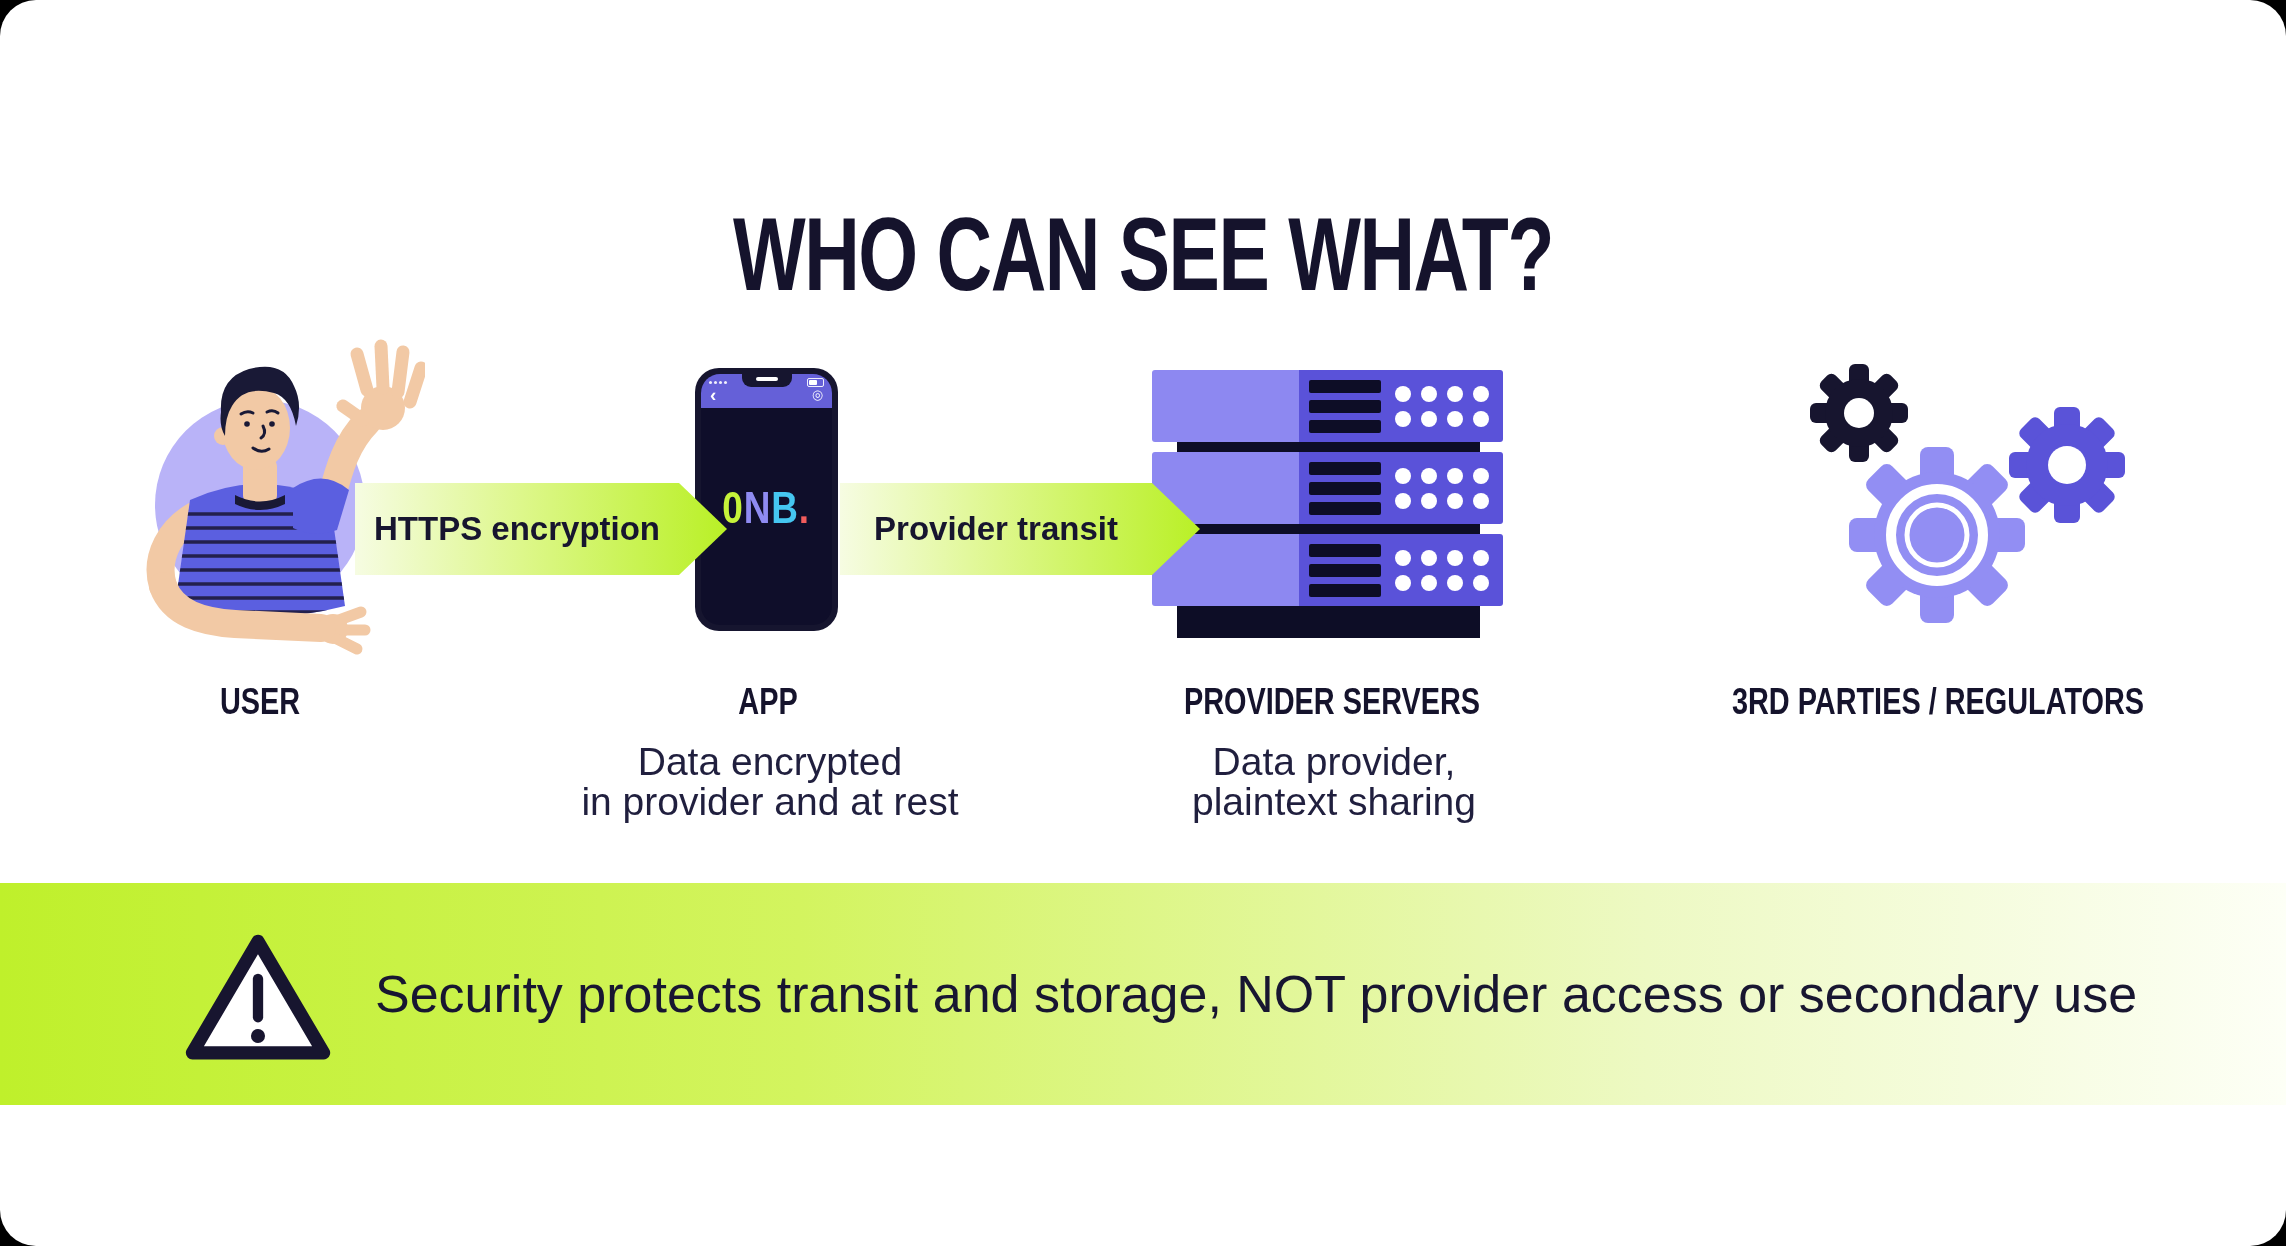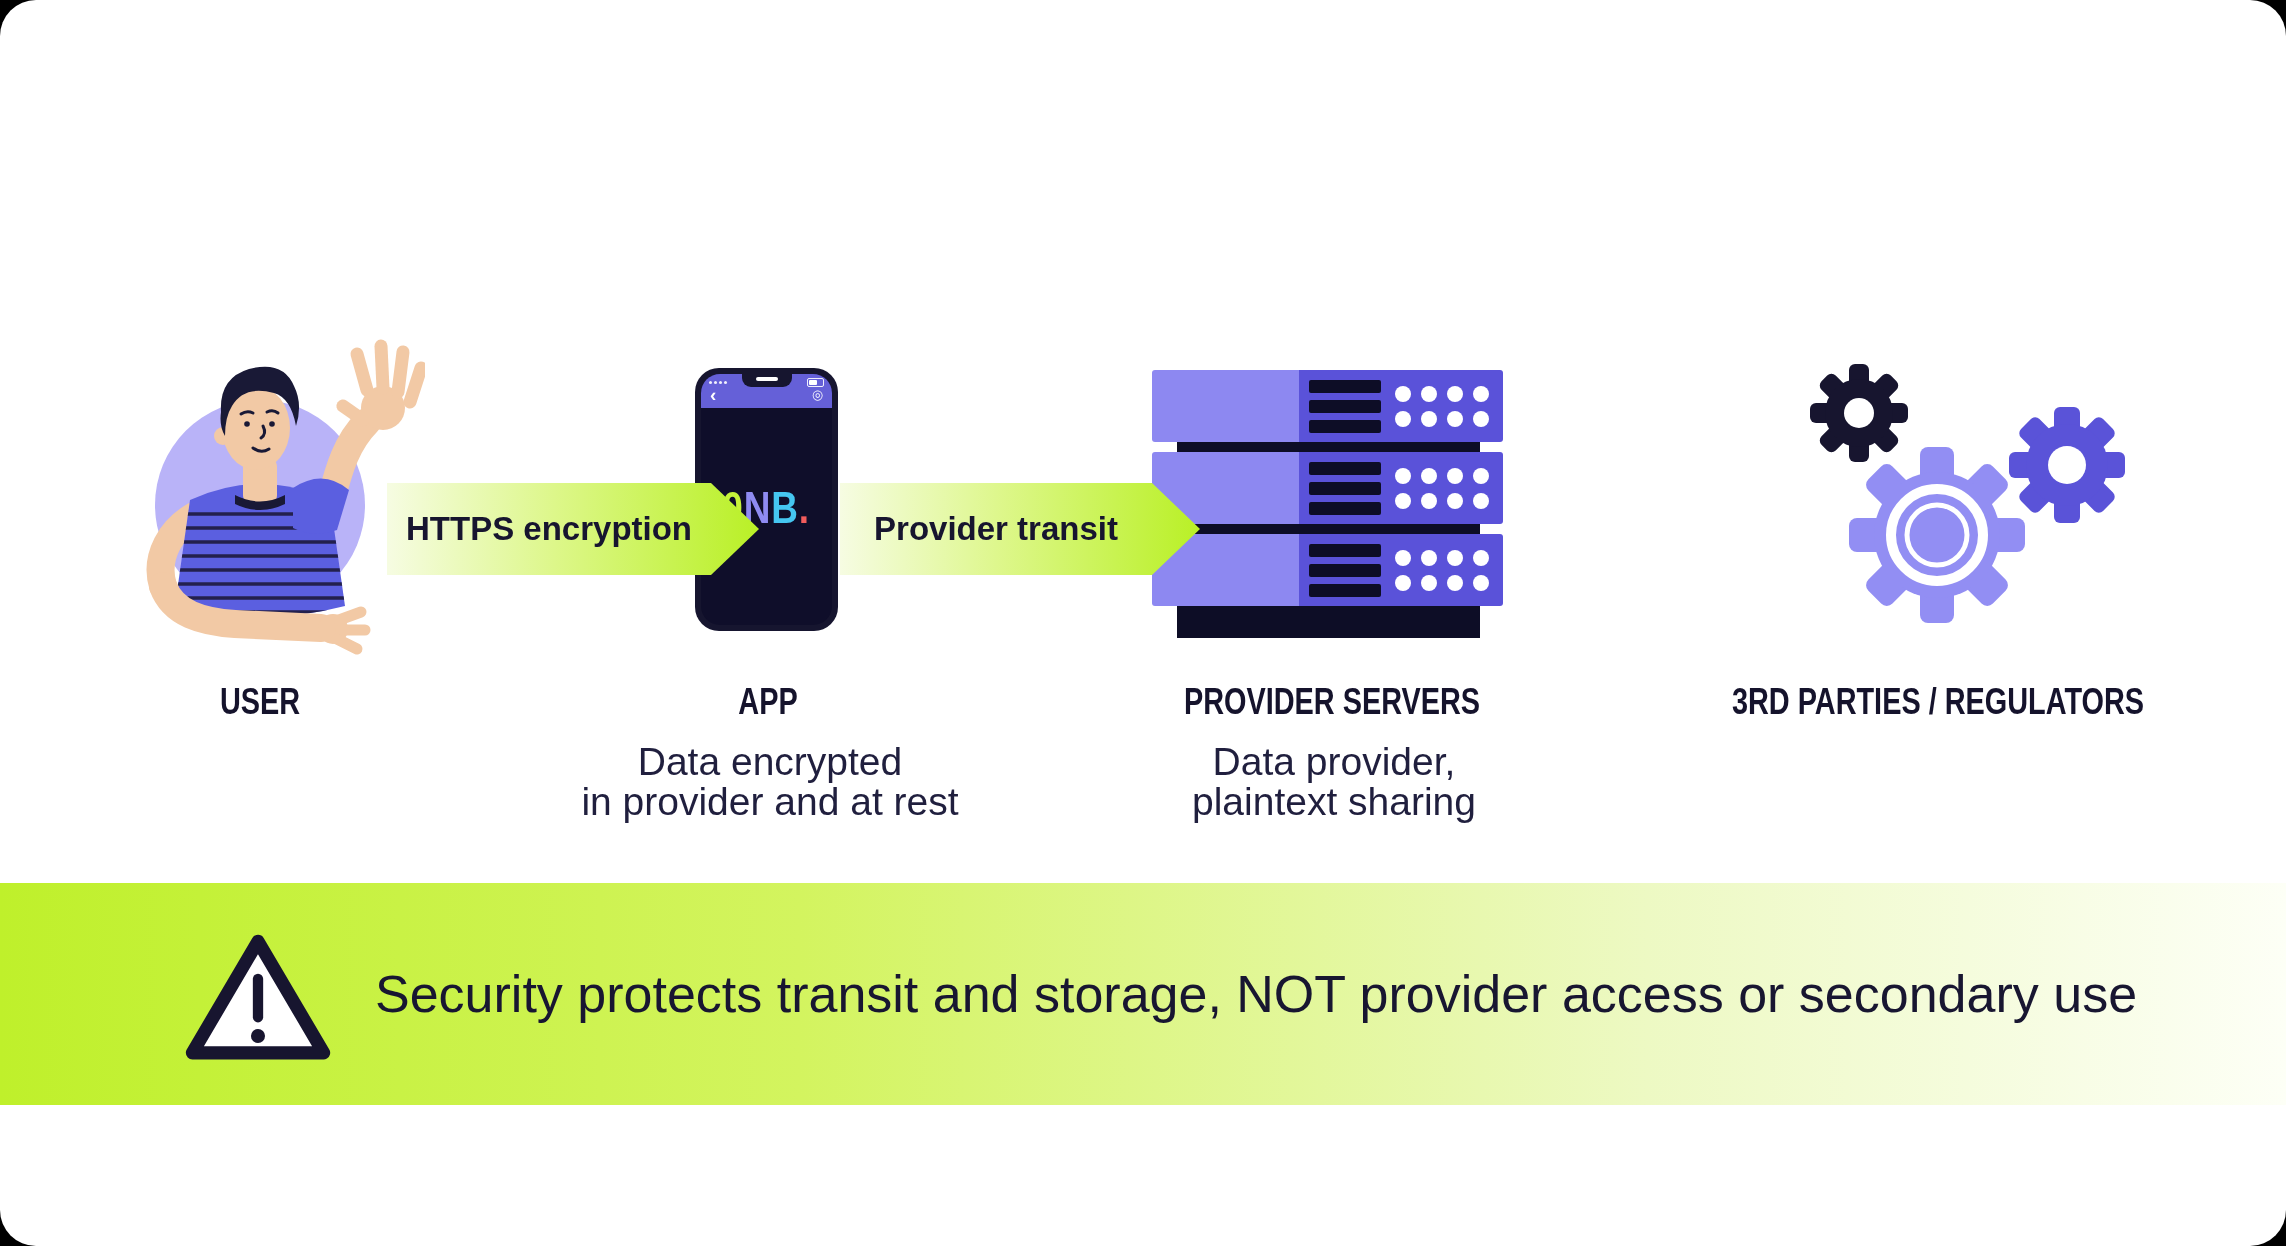--- a/index.html
+++ b/index.html
@@ -13,21 +13,21 @@
     font-size:104px;font-weight:800;letter-spacing:-2px;line-height:1;color:#15132c;}
   .squeeze{display:inline-block;transform:scaleX(.74);transform-origin:center;white-space:nowrap;}
   
   .arrow{
     position:absolute;top:483px;height:92px;z-index:4;
     display:flex;align-items:center;justify-content:center;padding-right:48px;box-sizing:border-box;
     background:linear-gradient(90deg,#f6fce2 0%,#ddf78a 45%,#b9f026 100%);
     clip-path:polygon(0 0,calc(100% - 48px) 0,100% 50%,calc(100% - 48px) 100%,0 100%);
   }
   .arrow span{font-size:33px;font-weight:700;white-space:nowrap;color:#17152f;}
-  #arrow-1{left:355px;width:372px;margin-left:32px;}
+  #arrow-1{left:355px;width:372px;}
   #arrow-2{left:840px;width:360px;}
   #arrow-3{left:1505px;width:385px;}
   
   .user-circle{position:absolute;left:155px;top:400px;width:210px;height:210px;border-radius:50%;
     background:#b9b3f8;z-index:0;}
   .person{position:absolute;left:95px;top:338px;z-index:5;}
   
   .phone{position:absolute;left:695px;top:368px;width:143px;height:263px;background:#16152f;
     border-radius:24px;z-index:1;}
   .screen{position:absolute;left:6px;top:6px;right:6px;bottom:6px;background:#0f0e2a;
@@ -75,20 +75,21 @@
     background:linear-gradient(90deg,#bff02b 0%,#d3f45f 35%,#edf9c3 72%,#fdfff6 100%);}
   .warn-tri{position:absolute;left:183px;top:928px;z-index:3;}
   .warn-text{position:absolute;left:375px;top:883px;height:222px;display:flex;align-items:center;
     font-size:52px;font-weight:500;color:#181631;z-index:3;white-space:nowrap;}
 </style>
 </head>
 <body>
 
 <div class="card">
 
+  <h1 class="title"><span class="squeeze">WHO CAN SEE WHAT?</span></h1>
 
   <div class="user-circle"></div>
   <svg class="person" width="330" height="330" viewBox="0 0 330 330">
 
     <path d="M112 172 C72 188 60 222 68 248" fill="none" stroke="#f2c9a5" stroke-width="28" stroke-linecap="round"></path>
 
     <path id="torso" d="M95 162 Q165 130 235 162 L250 268 Q165 290 80 268 Z" fill="#5b5fe0"></path>
     <clipPath id="torsoClip">
         <path d="M95 162 Q165 130 235 162 L250 268 Q165 290 80 268 Z"></path>
       </clipPath>

